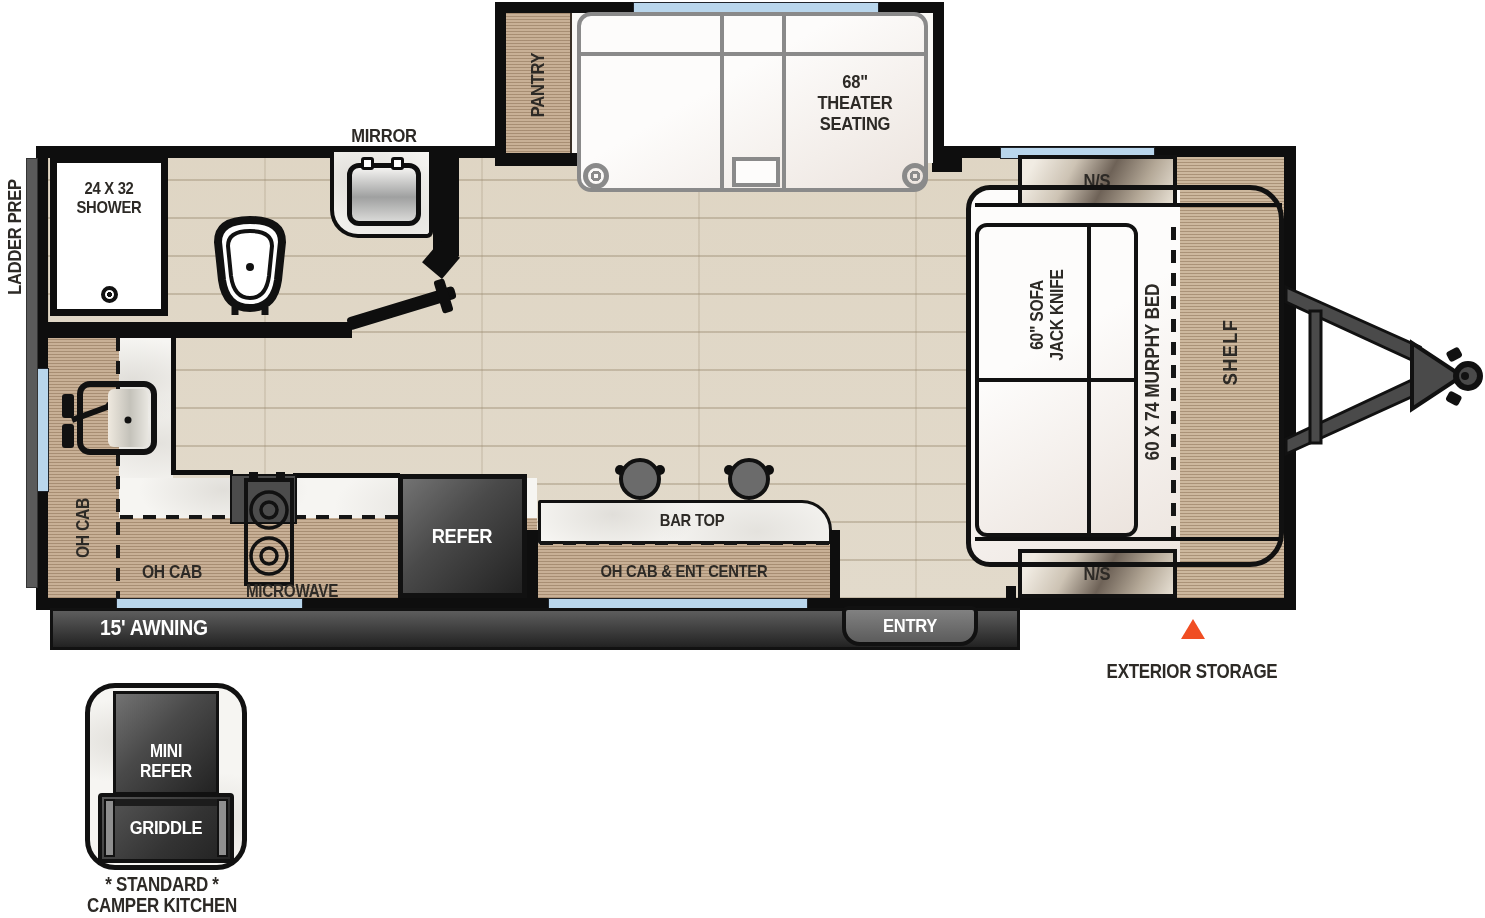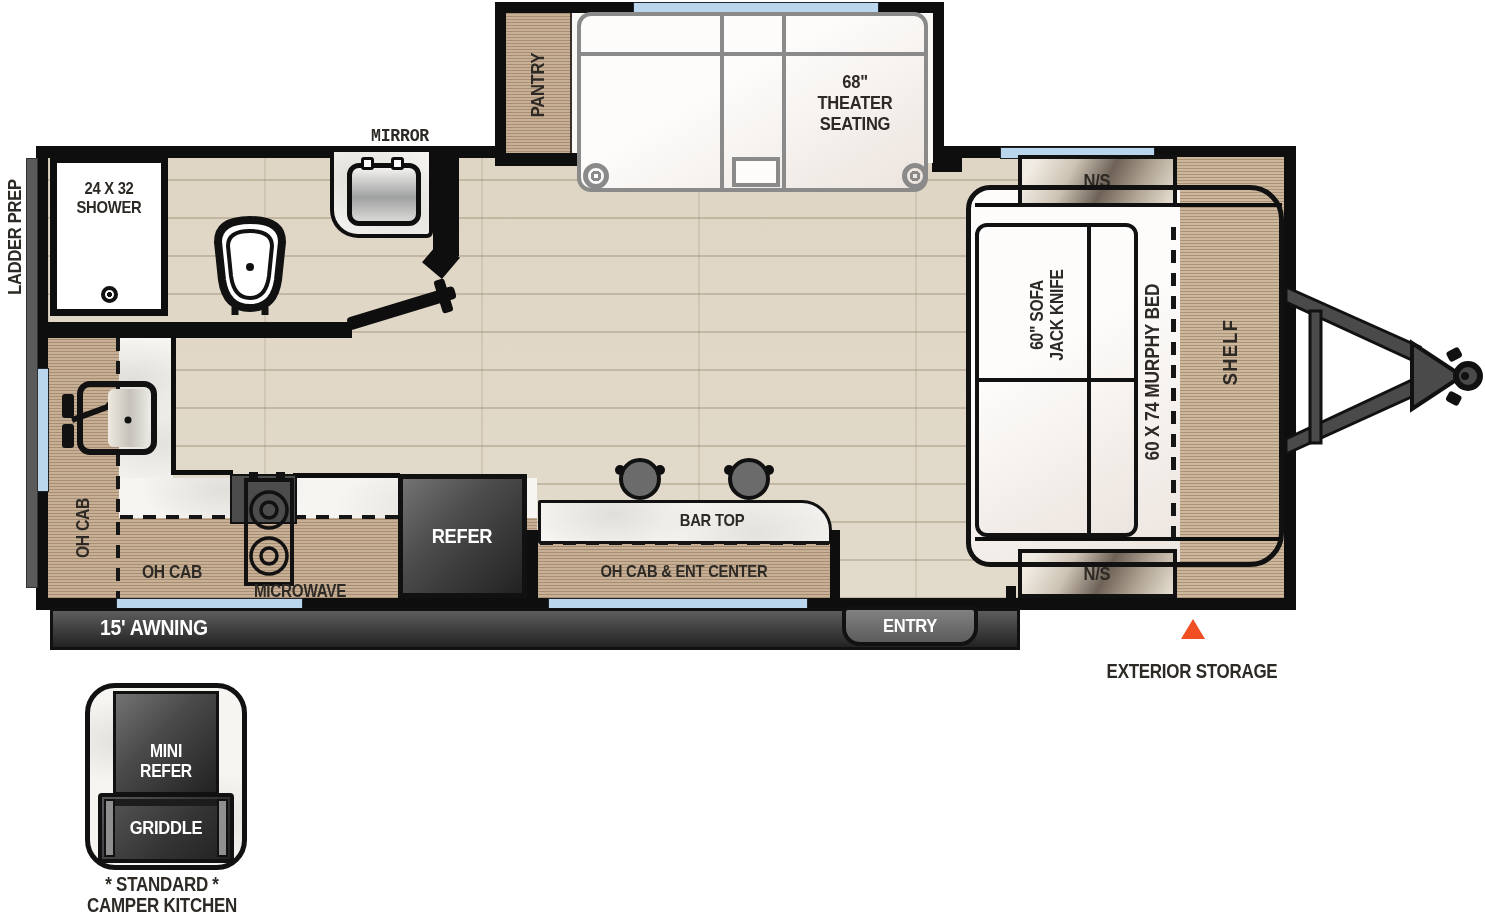--- a/index.html
+++ b/index.html
@@ -96,21 +96,21 @@
     <path d="M12 28 Q12 6 44 6 Q76 6 76 28 L72 66 Q68 94 44 94 Q20 94 16 66 Z" fill="#fff" stroke="#111" stroke-width="8"></path>
     <path d="M22 32 Q22 17 44 17 Q66 17 66 32 L63 62 Q60 84 44 84 Q28 84 25 62 Z" fill="none" stroke="#111" stroke-width="4"></path>
     <circle cx="44" cy="53" r="4" fill="#111"></circle>
     <path d="M29 93 L29 101 M59 93 L59 101" stroke="#111" stroke-width="7"></path>
   </svg>
 
   <div class="abs marble" style="left:330px;top:152px;width:103px;height:86px;border:4px solid #0e0e0e;border-top:none;border-radius:0 0 6px 28px;box-sizing:border-box;"></div>
   <div class="abs" style="left:347px;top:163px;width:74px;height:63px;border:5px solid #0e0e0e;border-radius:12px;box-sizing:border-box;background:linear-gradient(180deg,#f4f3f1 0%,#9fa0a0 55%,#d9d9d7 100%);"></div>
   <div class="abs" style="left:361px;top:157px;width:13px;height:13px;border:3px solid #0e0e0e;background:#fff;border-radius:3px;box-sizing:border-box;"></div>
   <div class="abs" style="left:391px;top:157px;width:13px;height:13px;border:3px solid #0e0e0e;background:#fff;border-radius:3px;box-sizing:border-box;"></div>
-  <div class="abs" style="left:400px;top:136px;font-family:Liberation Mono, monospace;">
+  <div class="abs" style="left:384px;top:136px;">
     <span class="lbl ctr" style="font-size:19px;">MIRROR</span>
   </div>
 
   <div class="abs wall" style="left:433px;top:146px;width:26px;height:110px;"></div>
   <div class="abs wall" style="left:428px;top:246px;width:26px;height:28px;transform:rotate(40deg);"></div>
   <div class="abs wall" style="left:348px;top:318px;width:112px;height:13px;border-radius:4px;transform:rotate(-17deg);transform-origin:left center;"></div>
   <div class="abs wall" style="left:438px;top:279px;width:11px;height:34px;border-radius:3px;transform:rotate(-17deg);"></div>
 
   <div class="abs wood" style="left:1177px;top:157px;width:107px;height:441px;background-color:#cdb89e;"></div>
   <div class="abs cushion" style="left:968px;top:187px;width:212px;height:379px;border-radius:22px 0 0 22px;"></div>
@@ -170,39 +170,39 @@
     <circle cx="26" cy="86" r="18" fill="none" stroke="#111" stroke-width="3.5"></circle>
     <circle cx="26" cy="86" r="8" fill="none" stroke="#111" stroke-width="3.5"></circle>
   </svg>
 
   <div class="abs" style="left:84px;top:528px;">
     <span class="lbl vert" style="font-size:18px;">OH CAB</span>
   </div>
   <div class="abs" style="left:172px;top:573px;">
     <span class="lbl ctr" style="font-size:18px;">OH CAB</span>
   </div>
-  <div class="abs" style="left:300px;top:592px;">
+  <div class="abs" style="left:292px;top:592px;">
     <span class="lbl ctr" style="font-size:17.5px;">MICROWAVE</span>
   </div>
 
   <div class="abs darkgrad" style="left:398px;top:474px;width:129px;height:124px;border:5px solid #111;box-sizing:border-box;"></div>
   <div class="abs" style="left:462px;top:536px;">
     <span class="lbl ctr white" style="font-size:21px;">REFER</span>
   </div>
   <div class="abs wall" style="left:527px;top:530px;width:11px;height:68px;"></div>
 
   <div class="abs ring wall" style="left:615px;top:465px;width:10px;height:10px;"></div>
   <div class="abs ring wall" style="left:655px;top:465px;width:10px;height:10px;"></div>
   <div class="abs ring" style="left:619px;top:458px;width:42px;height:42px;background:#6b6b6b;border:4px solid #111;box-sizing:border-box;"></div>
   <div class="abs ring wall" style="left:724px;top:465px;width:10px;height:10px;"></div>
   <div class="abs ring wall" style="left:764px;top:465px;width:10px;height:10px;"></div>
   <div class="abs ring" style="left:728px;top:458px;width:42px;height:42px;background:#6b6b6b;border:4px solid #111;box-sizing:border-box;"></div>
 
   <div class="abs marble" style="left:538px;top:500px;width:294px;height:44px;border:3px solid #111;border-radius:2px 30px 2px 2px;box-sizing:border-box;"></div>
-  <div class="abs" style="left:712px;top:521px;">
+  <div class="abs" style="left:692px;top:521px;">
     <span class="lbl ctr" style="font-size:17px;">BAR TOP</span>
   </div>
   <div class="abs wood" style="left:538px;top:544px;width:294px;height:54px;"></div>
   <div class="abs hdash" style="left:540px;top:541px;width:290px;"></div>
   <div class="abs" style="left:684px;top:572px;">
     <span class="lbl ctr" style="font-size:17px;">OH CAB &amp; ENT CENTER</span>
   </div>
   <div class="abs wall" style="left:830px;top:530px;width:10px;height:68px;"></div>
 
   <div class="abs" style="left:50px;top:608px;width:970px;height:42px;background:linear-gradient(180deg,#5d5d5d 0%,#3a3a3a 60%,#222 100%);border:3px solid #111;box-sizing:border-box;"></div>

